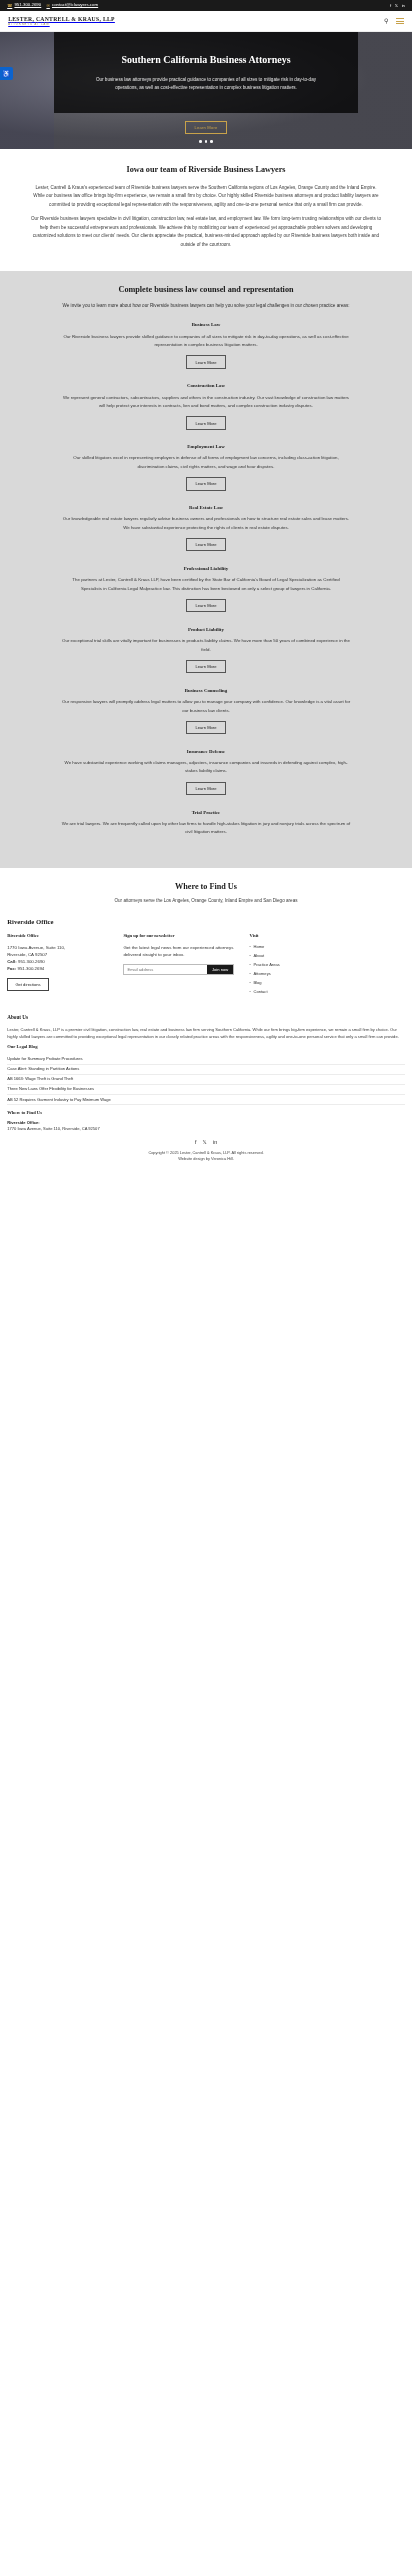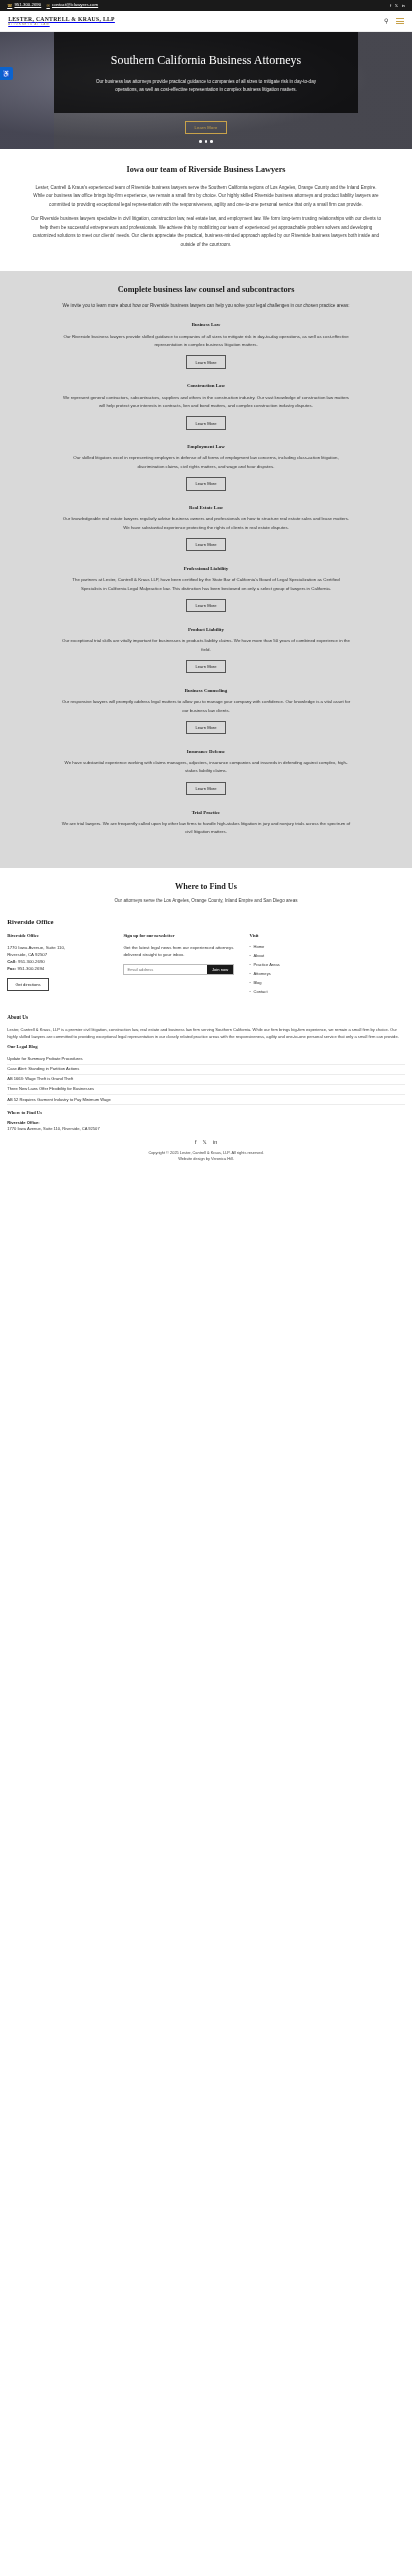--- a/index.html
+++ b/index.html
@@ -75,21 +75,21 @@
     left: 54px; top: 0; width: 304px; height: 81px;
     background: rgba(0,0,0,0.74);
   }
   .hero-inner {
     position: absolute; left: 54px; top: 0; width: 304px; height: 81px;
     display: flex; flex-direction: column; align-items: center; justify-content: center;
     text-align: center; color: #fff; padding: 0 31px;
   }
   .hero-title {
     font-family: "Liberation Serif", serif;
-    font-size: 12px; font-weight: 400; margin-bottom: 9px; color: #fff;
+    font-size: 10px; font-weight: 700; margin-bottom: 9px; color: #fff;
   }
   .hero-text { font-size: 4.6px; line-height: 1.75; color: #e8e8e8; }
   .btn-gold {
     display: inline-block;
     border: 0.5px solid #c8a24a;
     color: #c8a24a;
     background: transparent;
     font-size: 4.1px;
     letter-spacing: 0.2px;
     padding: 3.1px 8.2px;
@@ -293,21 +293,21 @@
   <div class="a11y">♿</div>
 </div>
 
 <div class="section">
   <h2 class="sec-title">Iowa our team of Riverside Business Lawyers</h2>
   <p class="body-text">Lester, Cantrell &amp; Kraus's experienced team of Riverside business lawyers serve the Southern California regions of Los Angeles, Orange County and the Inland Empire. While our business law office brings big-firm experience, we remain a small firm by choice. Our highly skilled Riverside business attorneys and product liability lawyers are committed to providing exceptional legal representation with the responsiveness, agility and one-to-one personal service that only a small firm can provide.</p>
   <p class="body-text">Our Riverside business lawyers specialize in civil litigation, construction law, real estate law, and employment law. We form long-term trusting relationships with our clients to help them be successful entrepreneurs and professionals. We achieve this by mobilizing our team of experienced yet approachable problem solvers and developing customized solutions to meet our clients' needs. Our clients appreciate the practical, business-minded approach applied by our Riverside business lawyers both inside and outside of the courtroom.</p>
 </div>
 
 <div class="grey">
-  <h2 class="sec-title">Complete business law counsel and subcontractors</h2>
+  <h2 class="sec-title">Complete business law counsel and representation</h2>
   <p class="grey-intro">We invite you to learn more about how our Riverside business lawyers can help you solve your legal challenges in our chosen practice areas:</p>
 
   <div class="card">
     <div class="card-title">Business Law</div>
     <div class="card-text">Our Riverside business lawyers provide skilled guidance to companies of all sizes to mitigate risk in day-to-day operations, as well as cost-effective representation in complex business litigation matters.</div>
     <button class="btn-dark">Learn More</button>
   </div>
 
   <div class="card">
     <div class="card-title">Construction Law</div>

